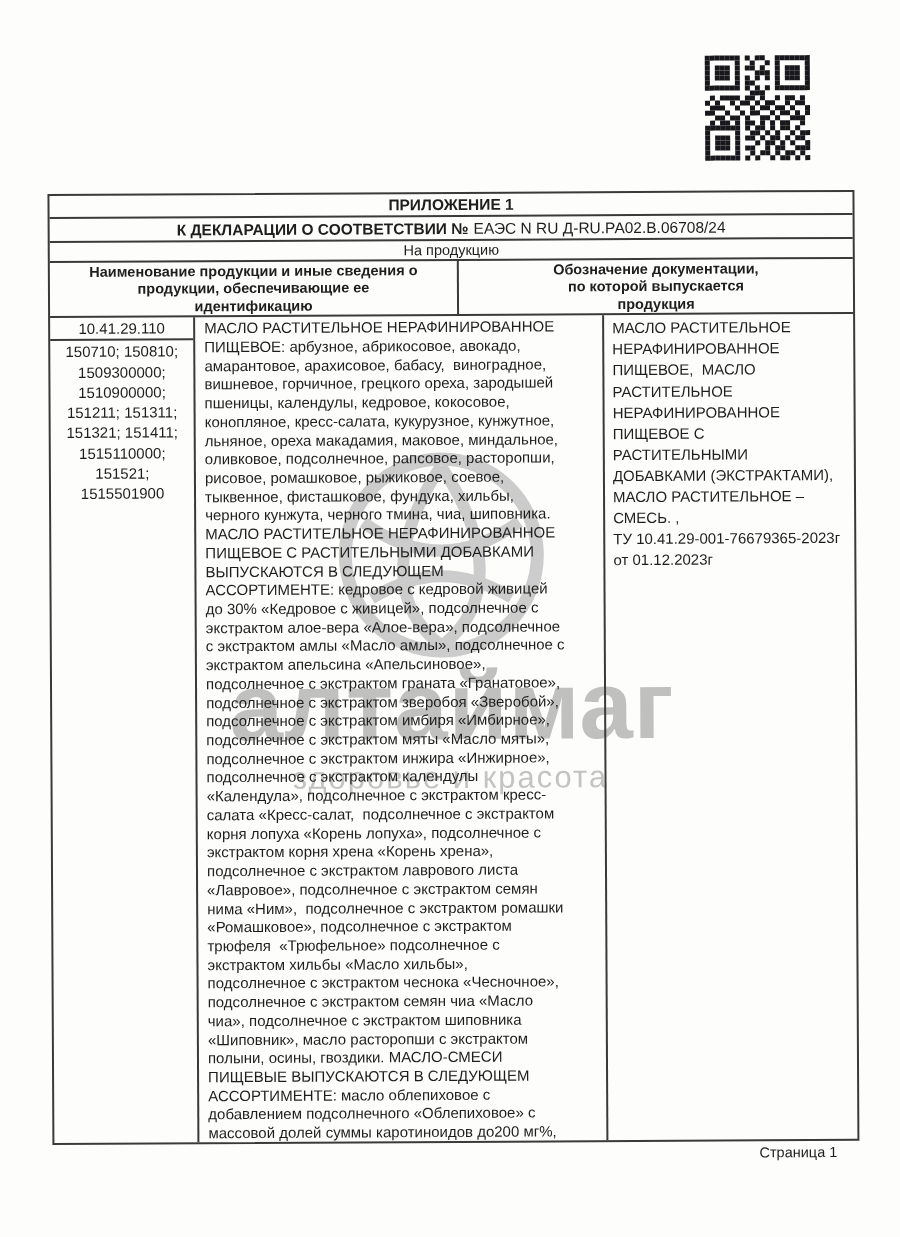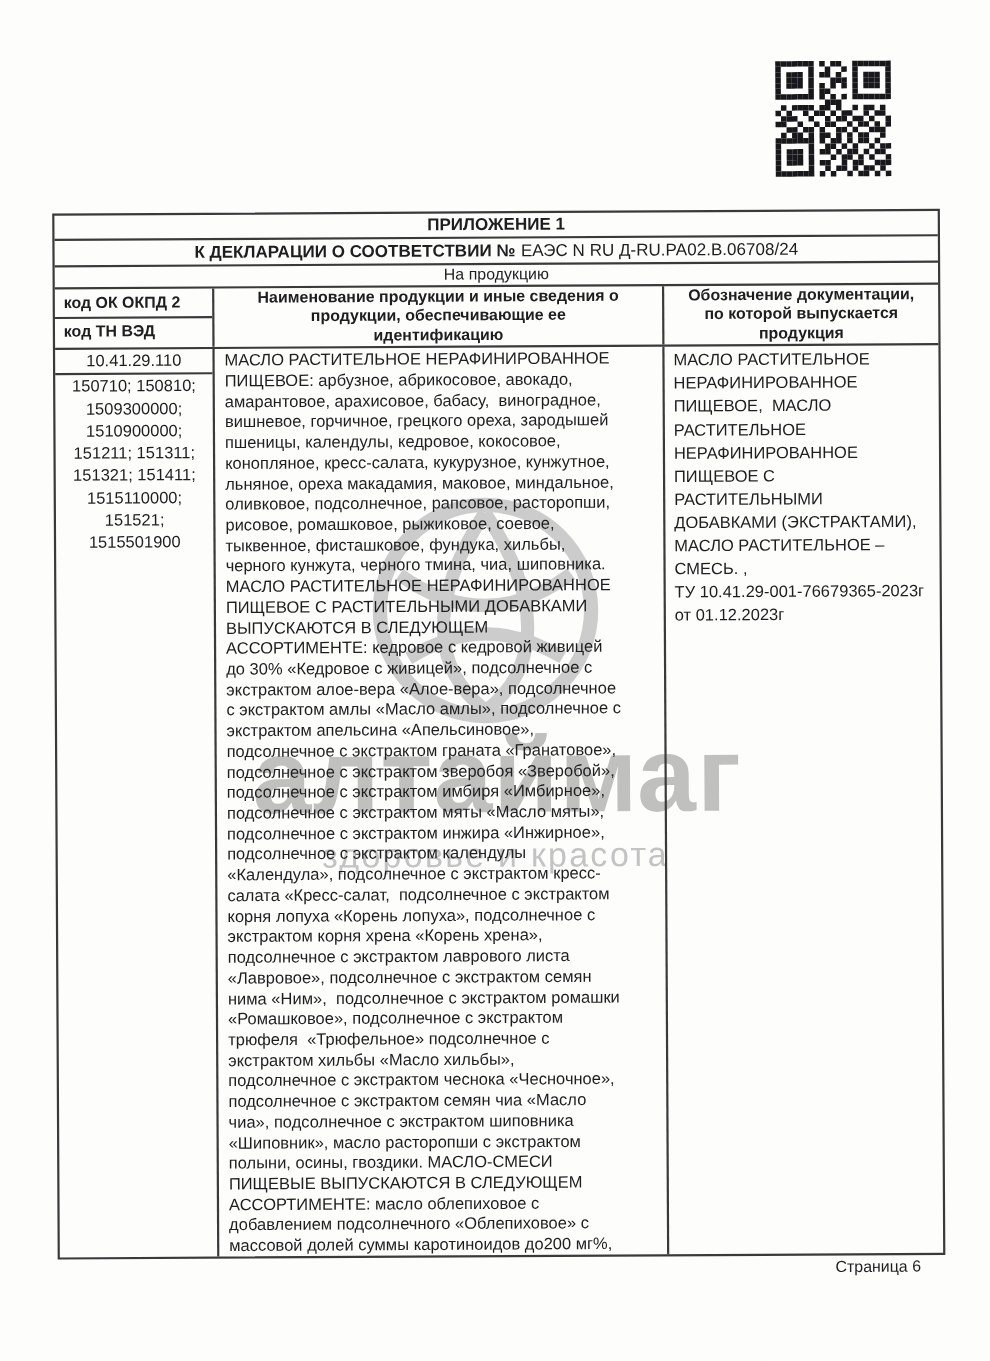--- a/index.html
+++ b/index.html
@@ -331,24 +331,20 @@
 
       <div class="t-row row-title1">ПРИЛОЖЕНИЕ 1</div>
 
       <div class="t-row row-title2">
         <span class="bold">К ДЕКЛАРАЦИИ О СООТВЕТСТВИИ №</span><span class="val">ЕАЭС N RU Д-RU.РА02.В.06708/24</span>
       </div>
 
       <div class="t-row row-title3">На продукцию</div>
 
       <div class="header-row">
-        <div class="col1">
-          <div class="hc1a">код ОК ОКПД 2</div>
-          <div class="hc1b">код ТН ВЭД</div>
-        </div>
         <div class="col2">Наименование продукции и иные сведения о
 продукции, обеспечивающие ее
 идентификацию</div>
         <div class="col3">Обозначение документации,
 по которой выпускается
 продукция</div>
       </div>
 
       <div class="body-row">
         <div class="col1">
@@ -415,16 +411,16 @@
 РАСТИТЕЛЬНЫМИ
 ДОБАВКАМИ (ЭКСТРАКТАМИ),
 МАСЛО РАСТИТЕЛЬНОЕ –
 СМЕСЬ. ,
 ТУ 10.41.29-001-76679365-2023г
 от 01.12.2023г</div>
       </div>
 
     </div>
 
-    <div class="page-number">Страница 6</div>
+    <div class="page-number">Страница 1</div>
 
   </div>
 </div>
 
 </body></html>

